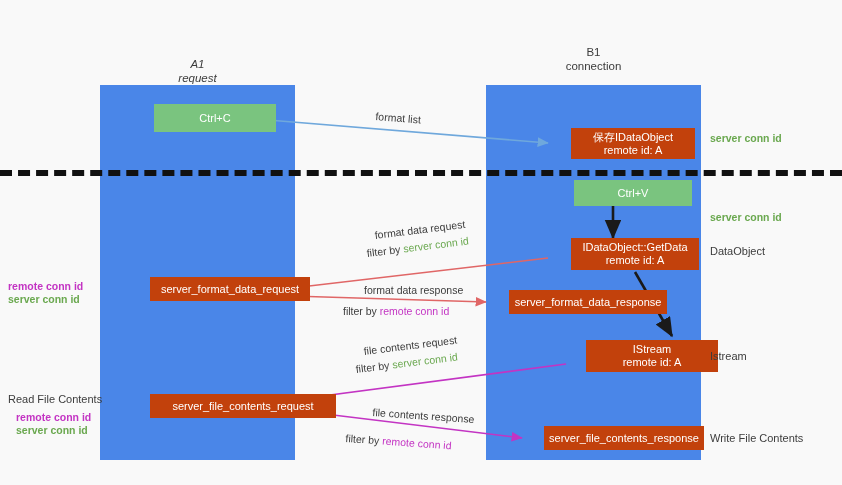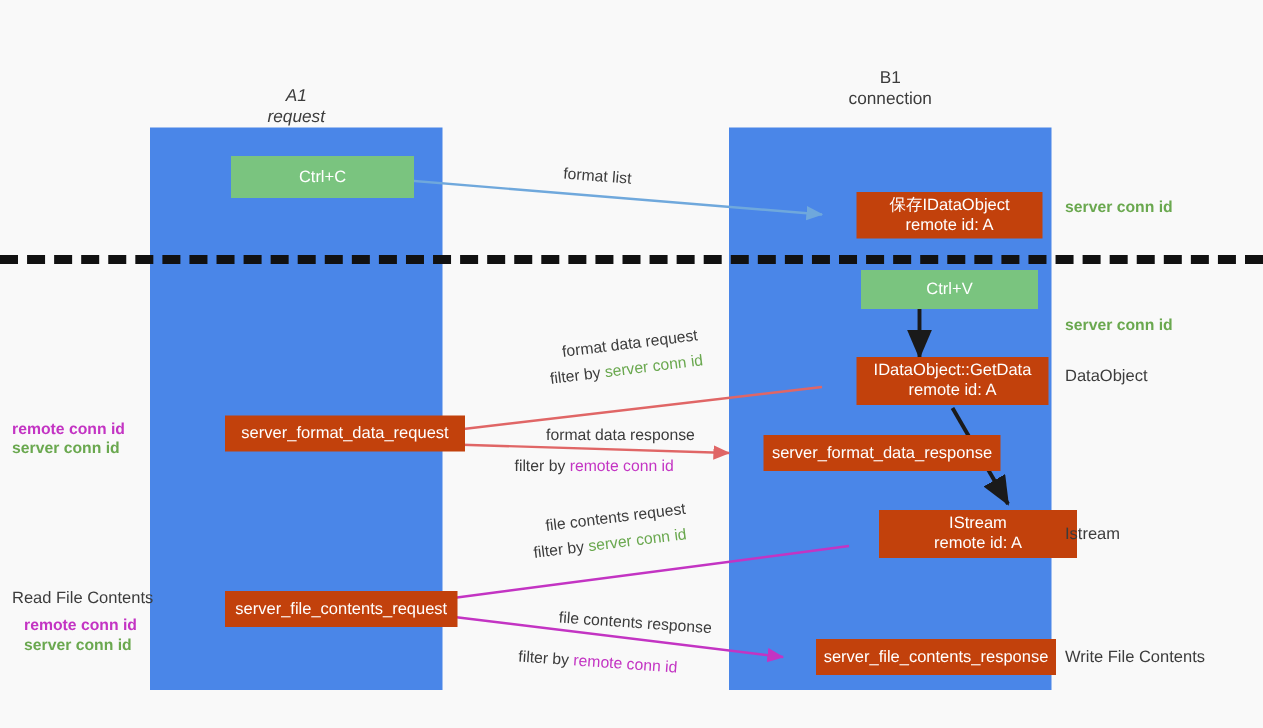--- a/index.html
+++ b/index.html
@@ -138,21 +138,21 @@
 
   <div class="box orange" style="left:489px;top:290px;width:158px;height:24px;">
     <span>server_format_data_response</span>
   </div>
 
   <div class="box orange" style="left:566px;top:340px;width:132px;height:32px;flex-direction:column;">
     <span>IStream</span>
     <span>remote id: A</span>
   </div>
 
-  <div class="box orange" style="left:130px;top:394px;width:155px;height:24px;">
+  <div class="box orange" style="left:130px;top:394px;width:186px;height:24px;">
     <span>server_file_contents_request</span>
   </div>
 
   <div class="box orange" style="left:524px;top:426px;width:160px;height:24px;">
     <span>server_file_contents_response</span>
   </div>
 
   <div class="lbl dark rot" style="left:376px;top:110px;transform:rotate(4.5deg);">format list</div>
 
   <div class="lbl rot" style="left:374px;top:229px;transform:rotate(-7deg);">

